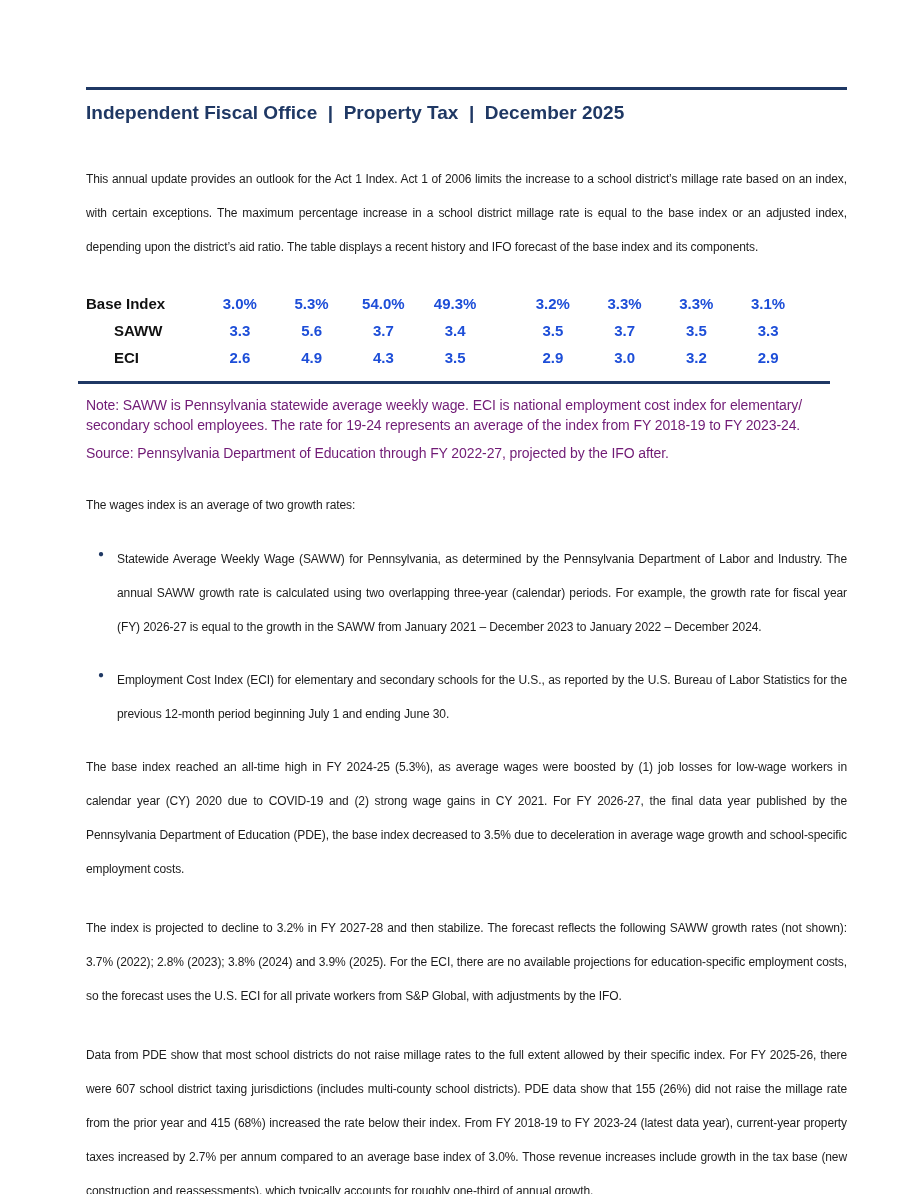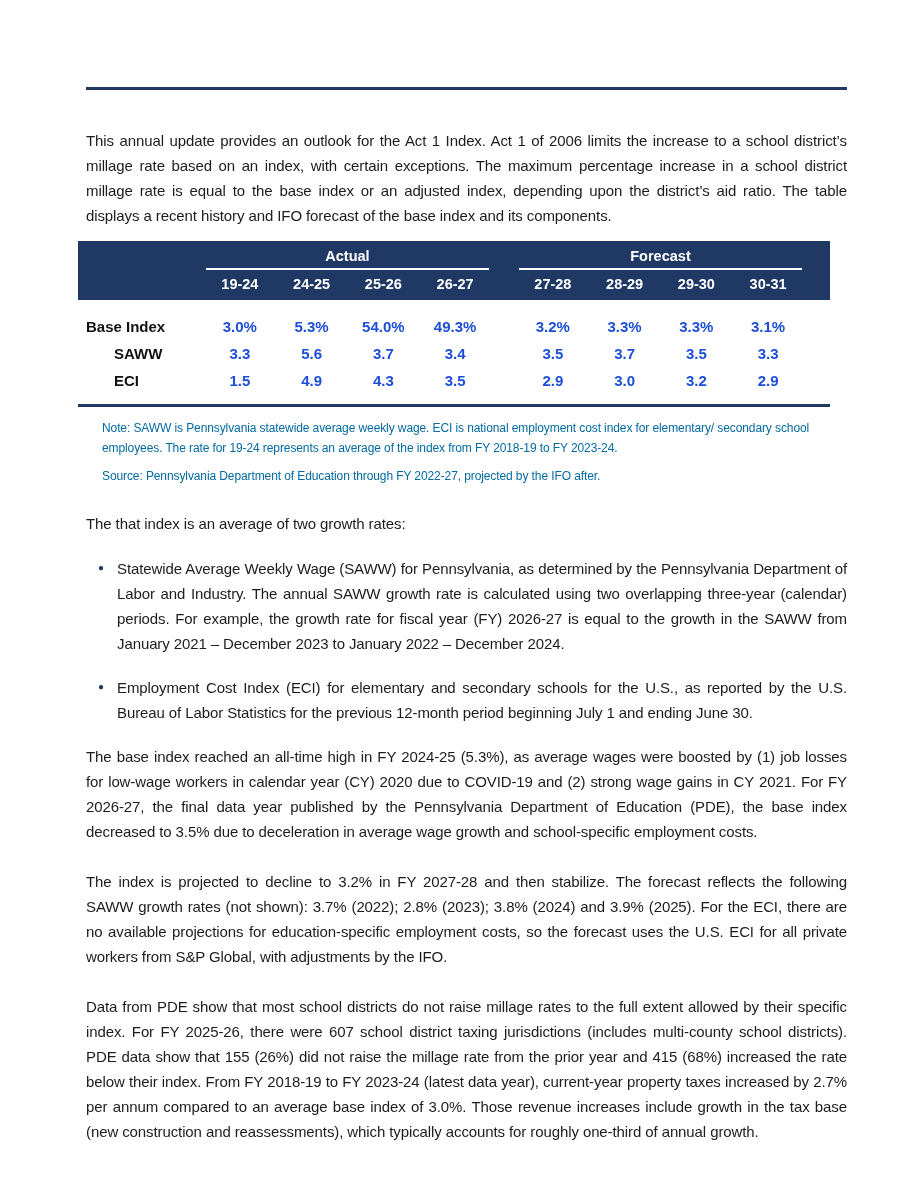--- a/index.html
+++ b/index.html
@@ -40,22 +40,22 @@
   }
   .logo {
     position: absolute;
     top: 52px;
     right: 54px;
     width: 118px;
     height: 72px;
   }
   
   .para {
-    font-size: 15px;
-    line-height: 25px;
+    font-size: 12px;
+    line-height: 34px;
     letter-spacing: -0.1px;
     text-align: justify;
     color: #1c1c1c;
   }
   .intro { margin-top: 38px; }
   .tbl-heading {
     margin-top: 23px;
     margin-left: 2px;
     font-size: 15.5px;
     font-weight: bold;
@@ -108,25 +108,24 @@
     height: 27px;
     align-items: center;
     font-weight: bold;
   }
   .tlabel { font-size: 15px; color: #111111; }
   .tlabel.indent { padding-left: 28px; }
   .tcell { text-align: center; font-size: 15px; color: #1d4ed8; }
   .tcell.g4 { grid-column: 7; }
   .note {
     margin-top: 12px;
-    font-size: 12px;
+    font-size: 14px;
     line-height: 19.5px;
     letter-spacing: -0.1px;
-    color: #0369a1;
-    margin-left: 16px;
+    color: #701a75;
   }
   .source { margin-top: 9px; }
   
   .growth-intro { margin-top: 24px; text-align: left; }
   .bullets { margin-top: 20px; list-style: none; }
   .bullets li { display: flex; margin-bottom: 19px; }
   .bullet-marker {
     width: 31px;
     flex: 0 0 31px;
     padding-left: 12px;
@@ -139,37 +138,26 @@
 </style>
 </head>
 <body>
 
 <div class="page">
 
 
   <div class="content">
 
     <div class="title-rule"></div>
+    <div class="subtitle">Independent Fiscal Office  |  Property Tax  |  December 2025</div>
 
     <div class="para intro">This annual update provides an outlook for the Act 1 Index. Act 1 of 2006 limits the increase to a school district’s millage rate based on an index, with certain exceptions. The maximum percentage increase in a school district millage rate is equal to the base index or an adjusted index, depending upon the district’s aid ratio. The table displays a recent history and IFO forecast of the base index and its components.</div>
 
 
     <div class="tbl">
-      <div class="thead">
-        <div class="tgroup actual">Actual</div>
-        <div class="tgroup forecast">Forecast</div>
-        <div class="tcolh c0">19-24</div>
-        <div class="tcolh c1">24-25</div>
-        <div class="tcolh c2">25-26</div>
-        <div class="tcolh c3">26-27</div>
-        <div class="tcolh c4">27-28</div>
-        <div class="tcolh c5">28-29</div>
-        <div class="tcolh c6">29-30</div>
-        <div class="tcolh c7">30-31</div>
-      </div>
       <div class="tbody">
         <div class="trow">
           <div class="tlabel">Base Index</div>
           <div class="tcell">3.0%</div>
           <div class="tcell">5.3%</div>
           <div class="tcell">54.0%</div>
           <div class="tcell">49.3%</div>
           <div class="tcell g4">3.2%</div>
           <div class="tcell">3.3%</div>
           <div class="tcell">3.3%</div>
@@ -181,36 +169,36 @@
           <div class="tcell">5.6</div>
           <div class="tcell">3.7</div>
           <div class="tcell">3.4</div>
           <div class="tcell g4">3.5</div>
           <div class="tcell">3.7</div>
           <div class="tcell">3.5</div>
           <div class="tcell">3.3</div>
         </div>
         <div class="trow">
           <div class="tlabel indent">ECI</div>
-          <div class="tcell">1.5</div>
+          <div class="tcell">2.6</div>
           <div class="tcell">4.9</div>
           <div class="tcell">4.3</div>
           <div class="tcell">3.5</div>
           <div class="tcell g4">2.9</div>
           <div class="tcell">3.0</div>
           <div class="tcell">3.2</div>
           <div class="tcell">2.9</div>
         </div>
       </div>
     </div>
 
     <div class="note">Note: SAWW is Pennsylvania statewide average weekly wage. ECI is national employment cost index for elementary/ secondary school employees. The rate for 19-24 represents an average of the index from FY 2018-19 to FY 2023-24.</div>
     <div class="note source">Source: Pennsylvania Department of Education through FY 2022-27, projected by the IFO after.</div>
 
-    <div class="para growth-intro">The that index is an average of two growth rates:</div>
+    <div class="para growth-intro">The wages index is an average of two growth rates:</div>
 
     <ul class="bullets">
       <li>
         <span class="bullet-marker">●</span>
         <span class="para bullet-text">Statewide Average Weekly Wage (SAWW) for Pennsylvania, as determined by the Pennsylvania Department of Labor and Industry. The annual SAWW growth rate is calculated using two overlapping three-year (calendar) periods. For example, the growth rate for fiscal year (FY) 2026-27 is equal to the growth in the SAWW from January 2021 – December 2023 to January 2022 – December 2024.</span>
       </li>
       <li>
         <span class="bullet-marker">●</span>
         <span class="para bullet-text">Employment Cost Index (ECI) for elementary and secondary schools for the U.S., as reported by the U.S. Bureau of Labor Statistics for the previous 12-month period beginning July 1 and ending June 30.</span>
       </li>

